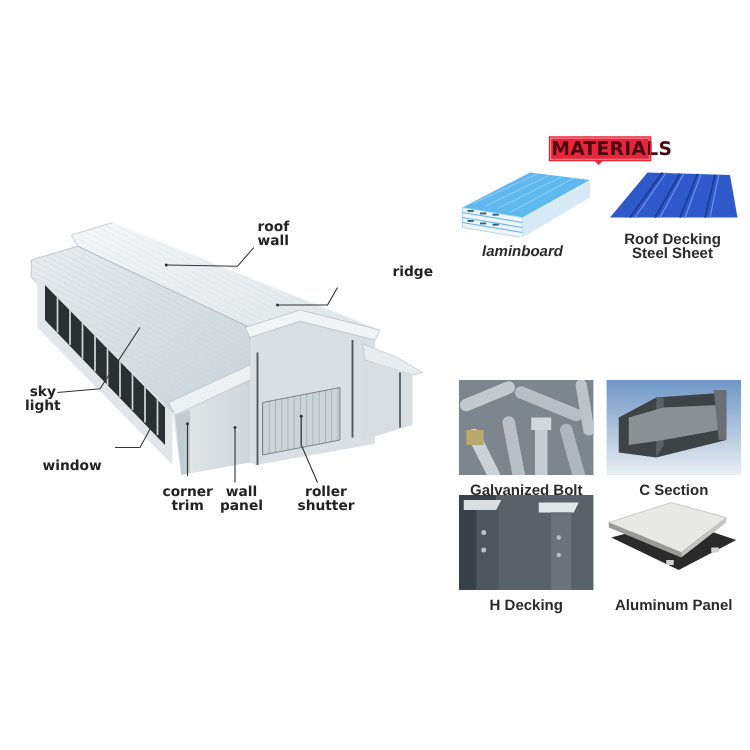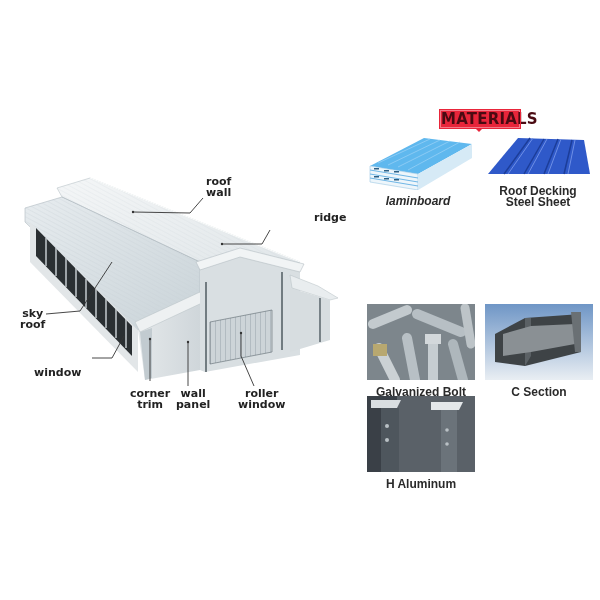--- a/index.html
+++ b/index.html
@@ -131,28 +131,28 @@
       <circle cx="150" cy="339" r="1.2"></circle>
         <circle cx="188" cy="342" r="1.2"></circle>
       <circle cx="241" cy="333" r="1.2"></circle>
     </g>
   </svg>
 
   <div class="lbl" style="left:206px;top:176px;">roof
 wall</div>
   <div class="lbl" style="left:276px;top:212px;margin-left:38px;">ridge</div>
   <div class="lbl" style="left:20px;top:308px;">sky
-roof</div>
+light</div>
   <div class="lbl" style="left:34px;top:367px;">window</div>
   <div class="lbl" style="left:130px;top:388px;">corner
 trim</div>
   <div class="lbl" style="left:176px;top:388px;">wall
 panel</div>
   <div class="lbl" style="left:238px;top:388px;">roller
-window</div>
+shutter</div>
 </div>
 
 <div id="materials">
   <div class="badge">MATERIALS</div>
   <div class="badge-tip"></div>
 
   <div class="tile" style="left:4px;top:30px;height:78px;">
     <div class="pic" style="height:60px;">
       <svg width="108" height="60" viewBox="0 0 108 60">
         <g>
@@ -253,16 +253,30 @@
         <polygon points="4,4 34,4 30,12 4,12" fill="#d9dee1"></polygon>
         <polygon points="64,6 96,6 92,14 64,14" fill="#e3e7e9"></polygon>
         <rect x="14" y="12" width="18" height="64" fill="#4e565d"></rect>
         <rect x="74" y="14" width="16" height="62" fill="#6b737a"></rect>
         <circle cx="20" cy="30" r="2" fill="#b9c0c5"></circle>
           <circle cx="20" cy="44" r="2" fill="#b9c0c5"></circle>
         <circle cx="80" cy="34" r="1.8" fill="#b9c0c5"></circle>
           <circle cx="80" cy="48" r="1.8" fill="#b9c0c5"></circle>
       </svg>
     </div>
-    <div class="cap" style="top:83px;">H Aluminum</div>
-  </div>
-
+    <div class="cap" style="top:83px;">H Decking</div>
+  </div>
+
+  <div class="tile" style="left:125px;top:296px;height:94px;">
+    <div class="pic">
+      <svg width="108" height="76" viewBox="0 0 108 76">
+        <rect width="108" height="76" fill="#ffffff"></rect>
+        <polygon points="4,34 56,20 104,36 58,60" fill="#2a2a2a"></polygon>
+        <polygon points="2,22 52,6 96,18 60,46" fill="#e8e8e6" stroke="#bdbdbb" stroke-width="0.6"></polygon>
+        <polygon points="2,22 60,46 60,50 2,26" fill="#9a9a98"></polygon>
+        <polygon points="60,46 96,18 96,22 60,50" fill="#c5c5c3"></polygon>
+        <rect x="48" y="52" width="6" height="4" fill="#cfd3d5"></rect>
+          <rect x="84" y="42" width="6" height="4" fill="#cfd3d5"></rect>
+      </svg>
+    </div>
+    <div class="cap" style="top:83px;">Aluminum Panel</div>
+  </div>
 </div>
 
 </body></html>

